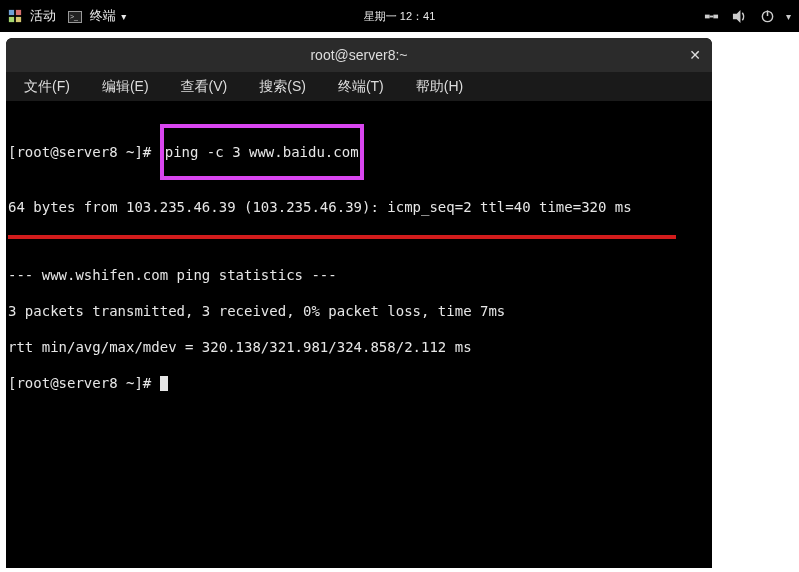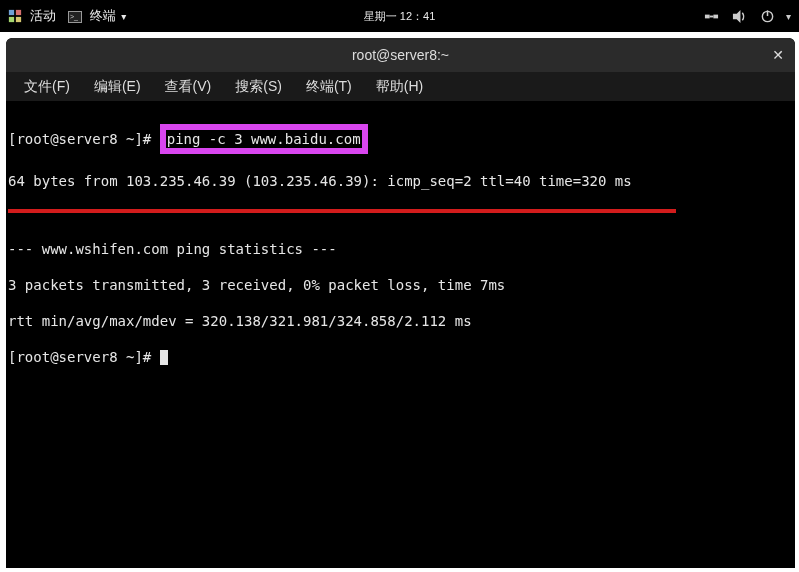--- a/index.html
+++ b/index.html
@@ -23,21 +23,21 @@
     .topbar-center { position: absolute; left: 50%; transform: translateX(-50%); color: #eaeaea; font-size: 11px; }
     .activities-icon { width: 14px; height: 14px; display:inline-block; }
     .activities-icon svg { width:14px; height:14px; }
     .topbar-item { padding: 2px 4px; cursor: pointer; }
     .dropdown-arrow { font-size: 10px; margin-left: 2px; }
     .tray-icon { width: 16px; height: 16px; display:inline-flex; align-items:center; justify-content:center; margin: 0 4px; cursor:pointer; }
     .tray-icon svg { width:15px; height:15px; fill:#ccc; }
     .window {
       position: absolute;
       left: 6px; top: 38px;
-      width: 789px; height: 530px;
+      width: 706px; height: 530px;
       background: #000;
       border-radius: 6px 6px 0 0;
       overflow: hidden;
       display: flex; flex-direction: column;
     }
     .titlebar {
       background: #2b2b2b;
       color: #ddd;
       height: 34px;
       display: flex; align-items: center; justify-content: center;
@@ -50,39 +50,39 @@
       color: #ddd; font-size: 14px; cursor: pointer;
       width: 18px; height: 18px; display:flex; align-items:center; justify-content:center;
     }
     .menubar {
       background: #1a1a1a;
       color: #ddd;
       height: 30px;
       display: flex; align-items: center;
       padding: 0 8px;
       font-size: 14px;
-      gap: 4px;
+      gap: 12px;
       border-bottom: 1px solid #000;
     }
     .menu-item { padding: 4px 10px; cursor: pointer; }
     .term {
       flex: 1;
       background: #000;
       color: #e6e6e6;
       font-family: "DejaVu Sans Mono", "Menlo", monospace;
       font-size: 14px;
       line-height: 18px;
       padding: 4px 2px 2px 2px;
       white-space: pre;
       position: relative;
     }
     .prompt-host { color: #e6e6e6; margin-top: 48px; }
     .cmd-highlight {
-      border: 6px solid #d946ef;
-      padding: 1px 1px;
+      border: 4px solid #d946ef;
+      padding: 16px 1px;
       display: inline-block;
       line-height: 16px;
     }
     .red-underline {
       width: 668px; height: 4px;
       background: #d21c1c;
       margin-top: 1px;
       margin-bottom: 9px;
     }
     .cursor-block {

